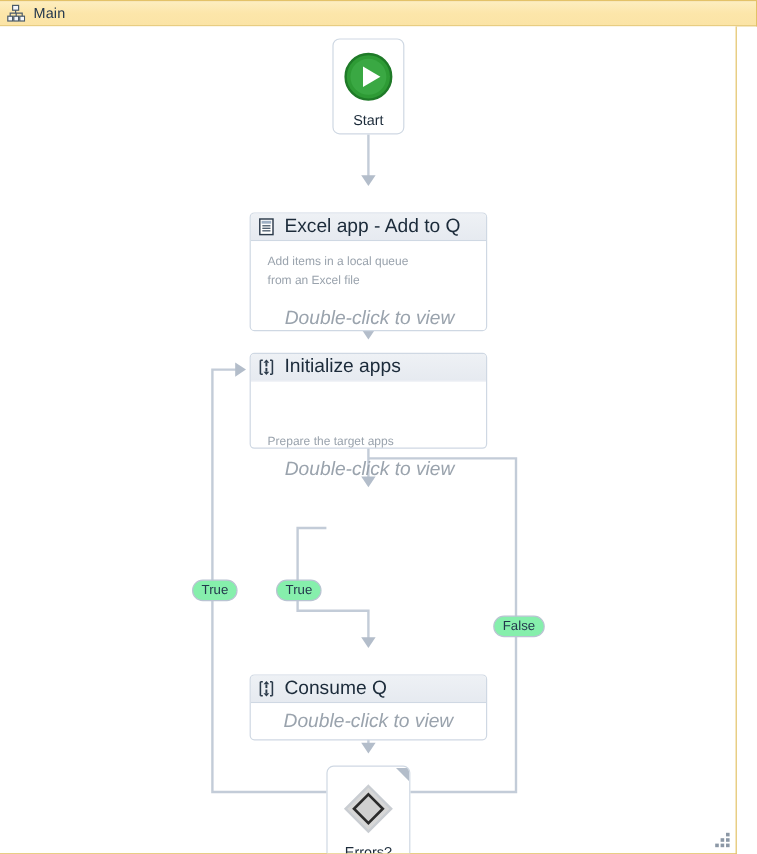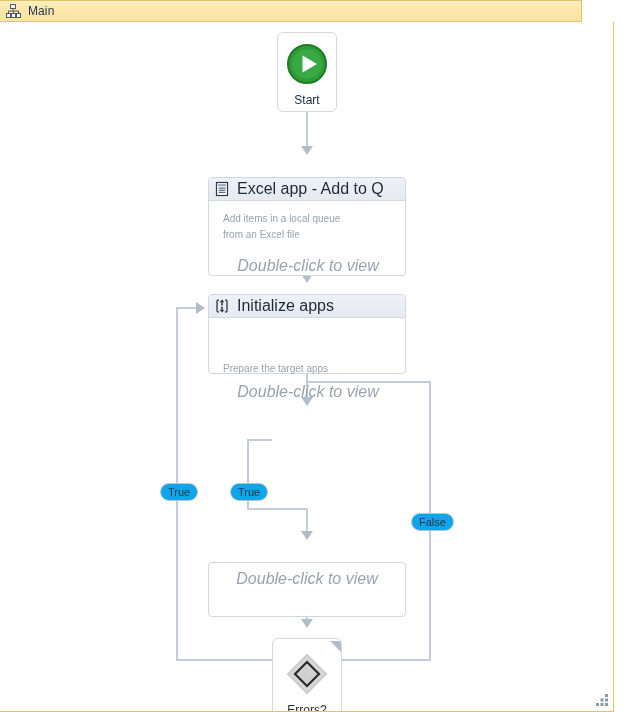--- a/index.html
+++ b/index.html
@@ -13,21 +13,21 @@
     position: relative;
     overflow: hidden;
     font-family: "Liberation Sans", sans-serif;
     -webkit-font-smoothing: antialiased;
   }
 
   
   #title-bar {
     position: absolute;
     left: 0; top: 0;
-    width: 582px;
+    width: 631px;
     height: 22px;
     box-sizing: border-box;
     background: linear-gradient(to bottom, #fdeec0 0%, #fce6aa 50%, #fbe4a6 100%);
     border: 1px solid #e3c268;
     border-left: none;
     display: flex;
     align-items: center;
     padding-left: 5px;
   }
   #title-bar .tb-icon {
@@ -154,21 +154,21 @@
   .corner-mark {
     position: absolute;
     top: 0; right: 0;
     width: 12px; height: 12px;
   }
 
   
   .pill {
     position: absolute;
     box-sizing: border-box;
-    background: #0ea5e9;
+    background: #86efac;
     border: 1px solid #b9c4d2;
     border-radius: 9px;
     height: 18px;
     line-height: 16px;
     padding: 0 7px;
     font-size: 11px;
     color: #23374d;
     text-align: center;
     white-space: nowrap;
   }
@@ -277,20 +277,33 @@
       <span class="n-title">Initialize apps</span>
     </div>
     <div class="node-body" style="padding-top:9px;">
       <div class="node-desc" style="text-align:left;margin-top:34px;">Prepare the target apps</div>
       <div class="node-hint" style="margin-top:6px;">Double-click to view</div>
     </div>
   </div>
 
 
   <div class="node" style="left:208px; top:540px; width:198px; height:55px;">
+    <div class="node-head">
+      <span class="n-icon">
+        <svg viewBox="0 0 16 16" width="16" height="16">
+          <path d="M3 2.2 L3 13.8 M13 2.2 L13 13.8" stroke="#2b3a4a" stroke-width="1.3" fill="none"></path>
+          <path d="M3 2.2 L5 2.2 M3 13.8 L5 13.8 M13 2.2 L11 2.2 M13 13.8 L11 13.8" stroke="#2b3a4a" stroke-width="1.3" fill="none"></path>
+          <polygon points="8,1.5 10.4,4.3 5.6,4.3" fill="#2b3a4a"></polygon>
+          <rect x="7.2" y="4.3" width="1.6" height="3.1" fill="#2b3a4a"></rect>
+          <rect x="7.2" y="8.6" width="1.6" height="3.1" fill="#2b3a4a"></rect>
+          <polygon points="8,14.5 10.4,11.7 5.6,11.7" fill="#2b3a4a"></polygon>
+        </svg>
+      </span>
+      <span class="n-title">Consume Q</span>
+    </div>
     <div class="node-body" style="padding:7px 12px 0 12px;">
       <div class="node-hint tight">Double-click to view</div>
     </div>
   </div>
 
   <div class="node node-decision" style="left:272px; top:616px; position:absolute;">
     <span class="corner-mark">
       <svg viewBox="0 0 12 12" width="12" height="12">
         <polygon points="12,0 12,11 1,0" fill="#b3bdca"></polygon>
       </svg>

